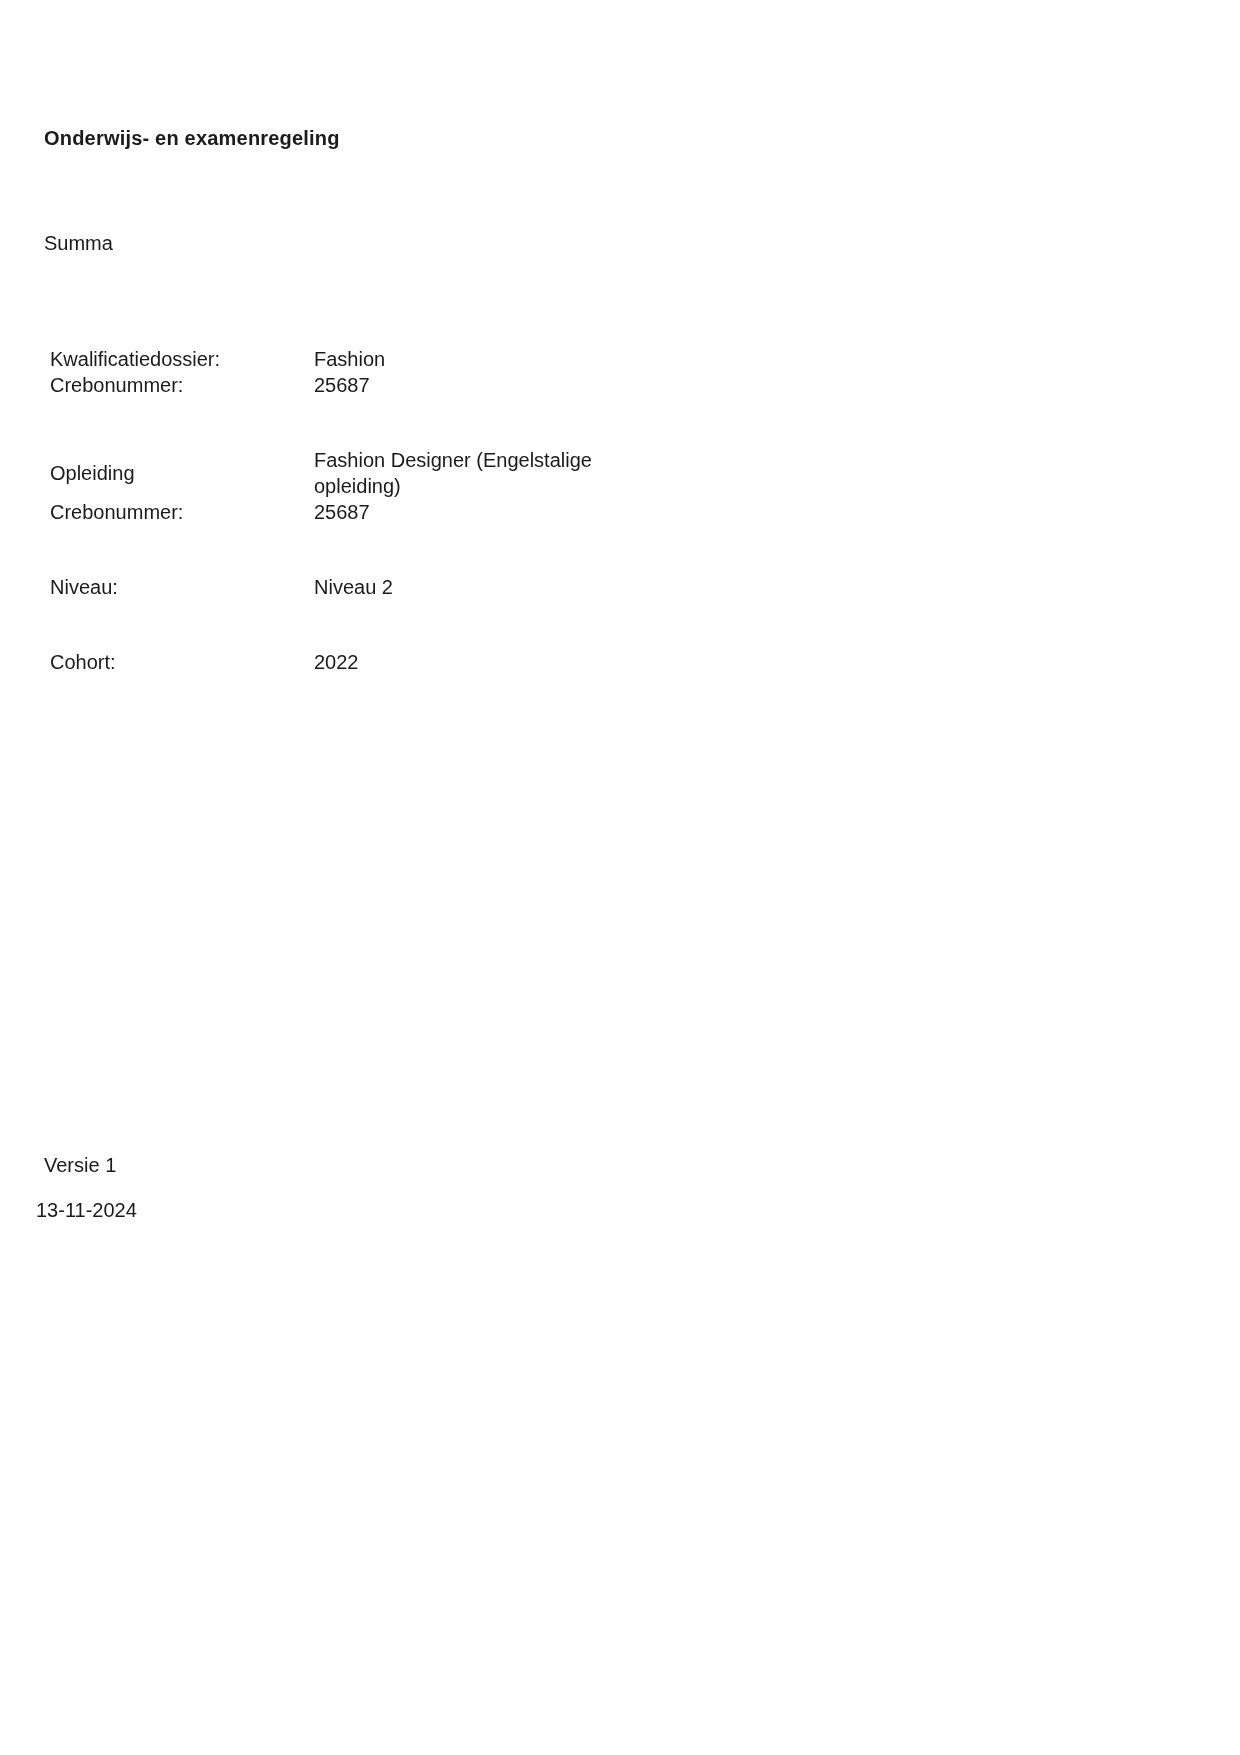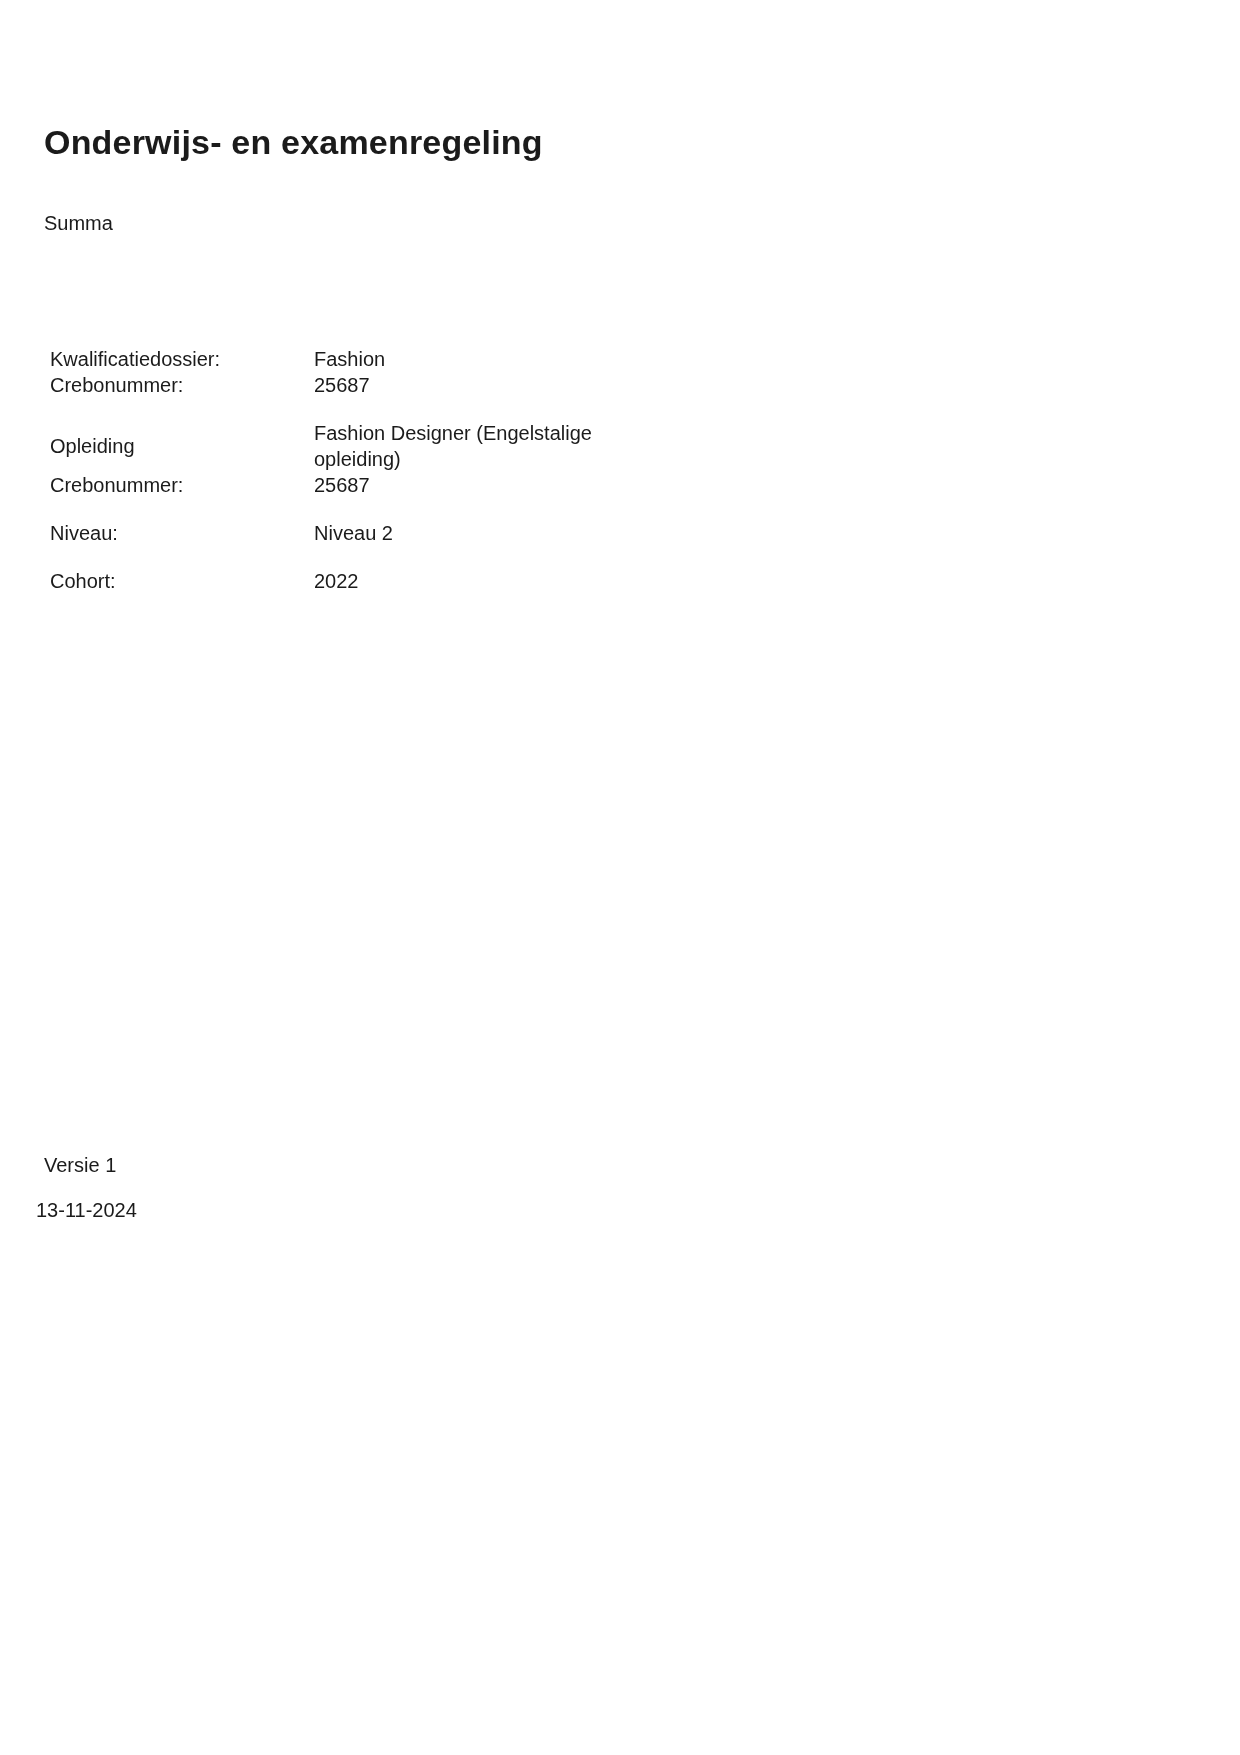--- a/index.html
+++ b/index.html
@@ -16,41 +16,41 @@
     overflow: hidden;
   }
   .page {
     position: absolute;
     inset: 0;
     background: #ffffff;
   }
   .page-title {
     position: absolute;
     left: 44px;
-    top: 100px;
-    font-size: 34px;
+    top: 114px;
+    font-size: 20px;
     font-weight: 700;
     letter-spacing: 0.2px;
     white-space: nowrap;
   }
   .org-name {
     position: absolute;
     left: 44px;
-    top: 212px;
+    top: 232px;
     font-size: 20px;
   }
   .details {
     position: absolute;
     left: 50px;
     top: 346px;
     font-size: 20px;
     line-height: 26px;
   }
   .detail-group + .detail-group {
-    margin-top: 22px;
+    margin-top: 49px;
   }
   .detail-row {
     display: grid;
     grid-template-columns: 255px 320px;
     align-items: start;
     gap: 9px;
   }
   .detail-row.center-label {
     align-items: center;
   }

